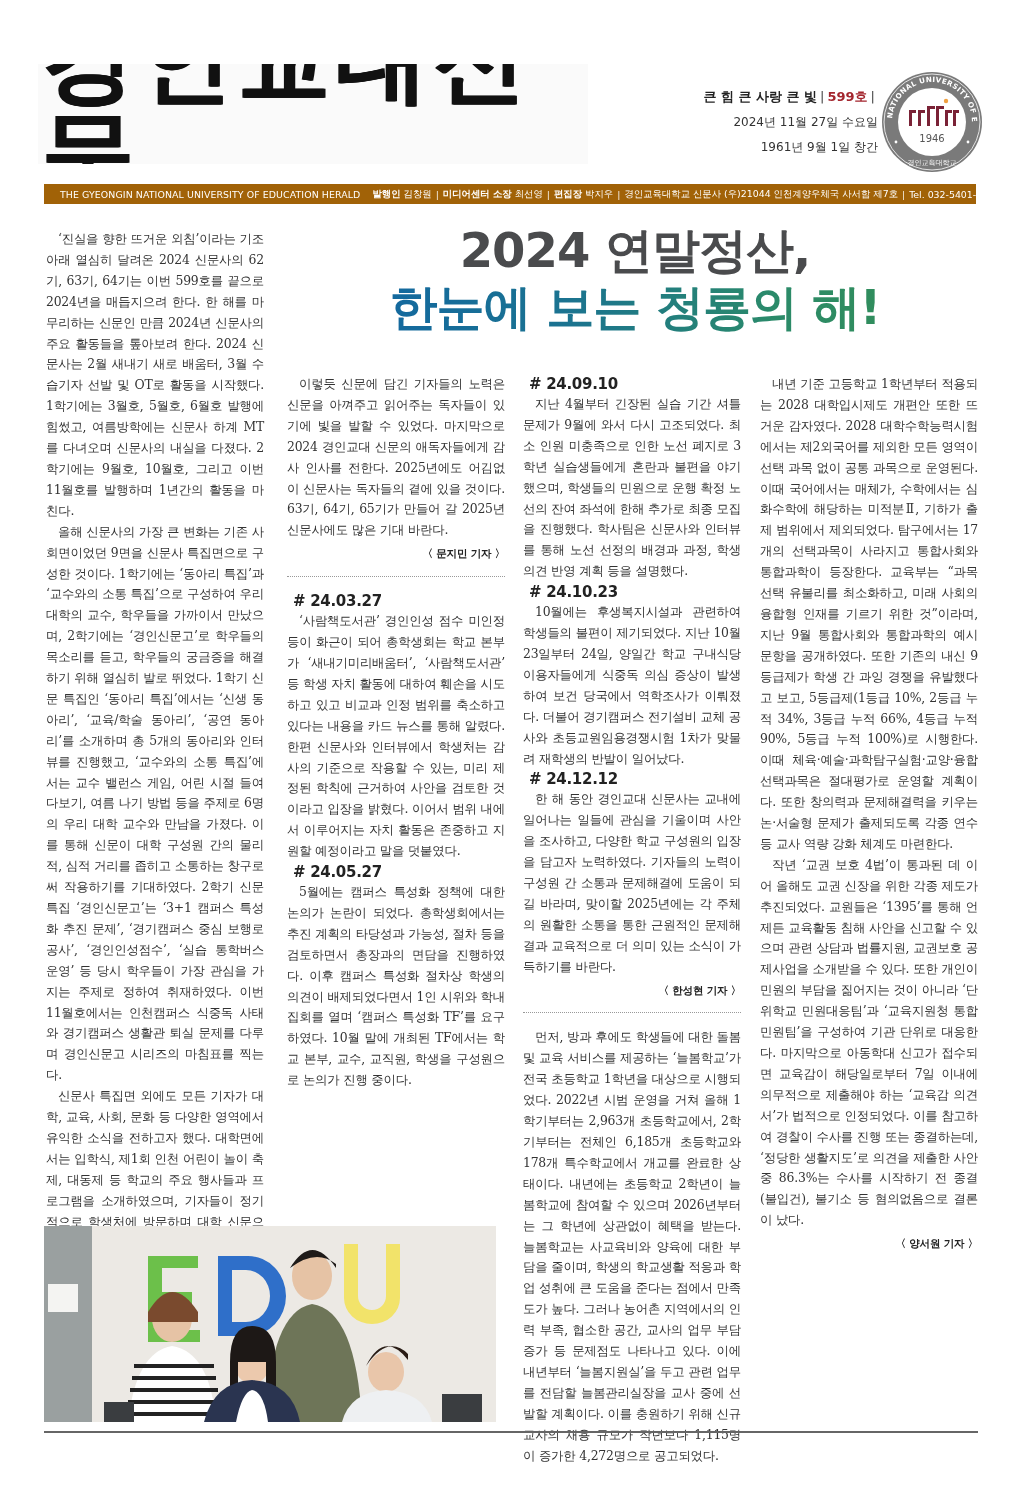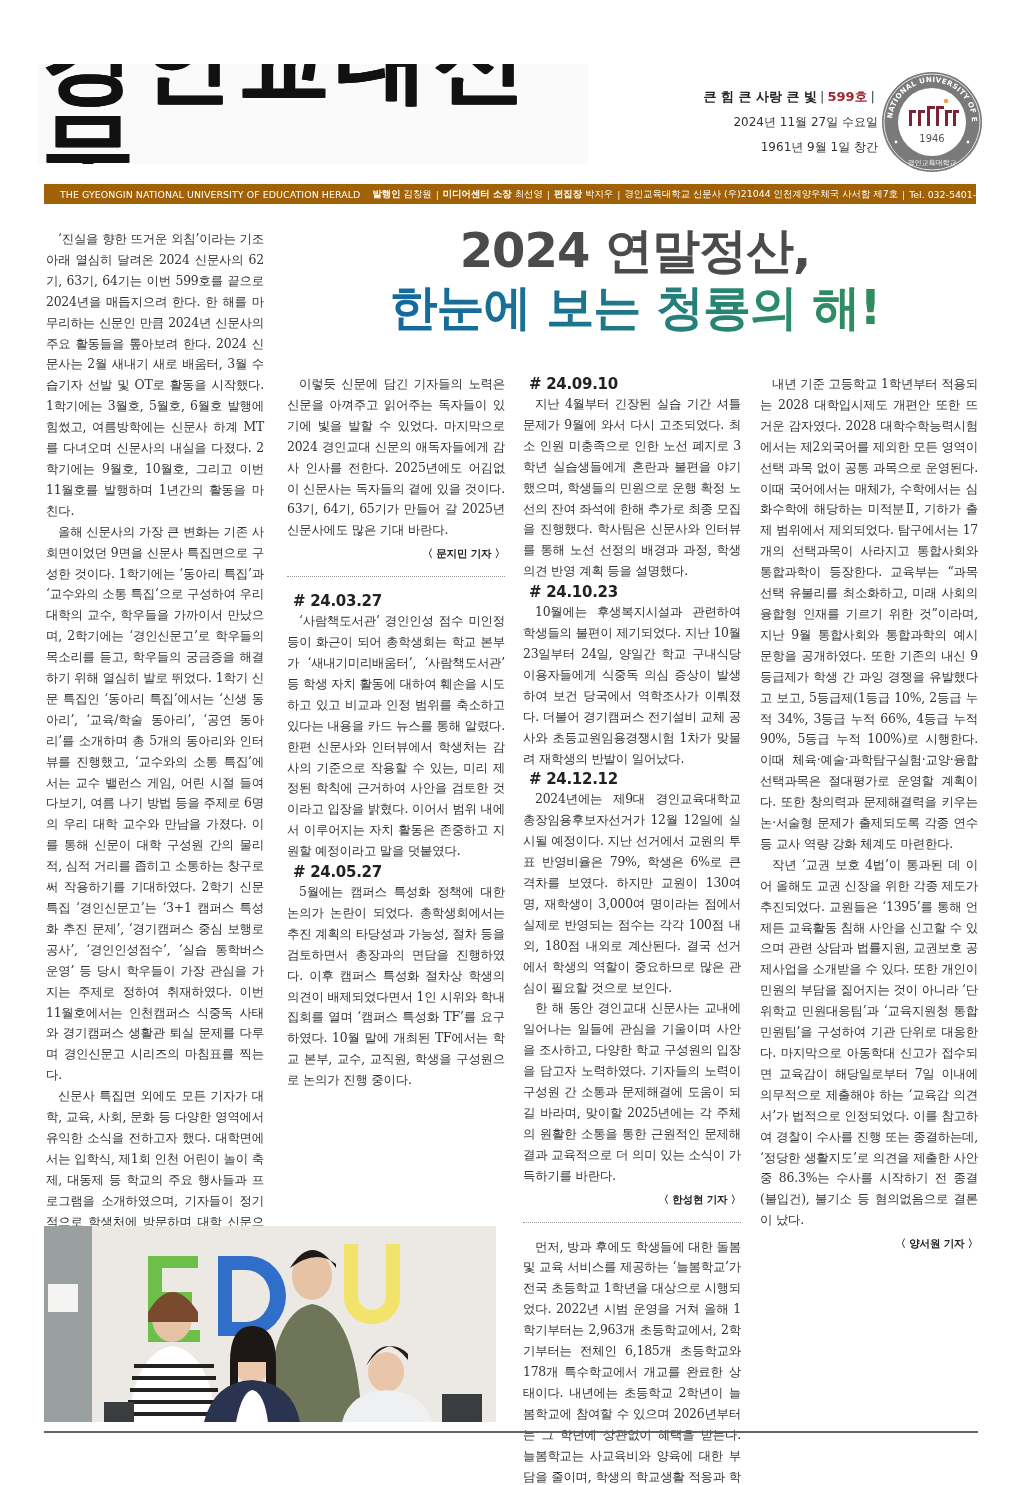--- a/index.html
+++ b/index.html
@@ -134,21 +134,20 @@
   <p class="date-head"># 24.05.27</p>
   <p>5월에는 캠퍼스 특성화 정책에 대한 논의가 논란이 되었다. 총학생회에서는 추진 계획의 타당성과 가능성, 절차 등을 검토하면서 총장과의 면담을 진행하였다. 이후 캠퍼스 특성화 절차상 학생의 의견이 배제되었다면서 1인 시위와 학내집회를 열며 ‘캠퍼스 특성화 TF’를 요구하였다. 10월 말에 개최된 TF에서는 학교 본부, 교수, 교직원, 학생을 구성원으로 논의가 진행 중이다.</p>
 </div>
 
 <div class="col col3">
   <p class="date-head first"># 24.09.10</p>
   <p>지난 4월부터 긴장된 실습 기간 셔틀 문제가 9월에 와서 다시 고조되었다. 최소 인원 미충족으로 인한 노선 폐지로 3학년 실습생들에게 혼란과 불편을 야기했으며, 학생들의 민원으로 운행 확정 노선의 잔여 좌석에 한해 추가로 최종 모집을 진행했다. 학사팀은 신문사와 인터뷰를 통해 노선 선정의 배경과 과정, 학생 의견 반영 계획 등을 설명했다.</p>
   <p class="date-head"># 24.10.23</p>
   <p>10월에는 후생복지시설과 관련하여 학생들의 불편이 제기되었다. 지난 10월 23일부터 24일, 양일간 학교 구내식당 이용자들에게 식중독 의심 증상이 발생하여 보건 당국에서 역학조사가 이뤄졌다. 더불어 경기캠퍼스 전기설비 교체 공사와 초등교원임용경쟁시험 1차가 맞물려 재학생의 반발이 일어났다.</p>
   <p class="date-head"># 24.12.12</p>
-  <p>2024년에는 제9대 경인교육대학교 총장임용후보자선거가 12월 12일에 실시될 예정이다. 지난 선거에서 교원의 투표 반영비율은 79%, 학생은 6%로 큰 격차를 보였다. 하지만 교원이 130여 명, 재학생이 3,000여 명이라는 점에서 실제로 반영되는 점수는 각각 100점 내외, 180점 내외로 계산된다. 결국 선거에서 학생의 역할이 중요하므로 많은 관심이 필요할 것으로 보인다.</p>
   <p>한 해 동안 경인교대 신문사는 교내에 일어나는 일들에 관심을 기울이며 사안을 조사하고, 다양한 학교 구성원의 입장을 담고자 노력하였다. 기자들의 노력이 구성원 간 소통과 문제해결에 도움이 되길 바라며, 맞이할 2025년에는 각 주체의 원활한 소통을 통한 근원적인 문제해결과 교육적으로 더 의미 있는 소식이 가득하기를 바란다.</p>
   <div class="byline">〈 한성현 기자 〉</div>
   <div class="dotted"></div>
   <p>먼저, 방과 후에도 학생들에 대한 돌봄 및 교육 서비스를 제공하는 ‘늘봄학교’가 전국 초등학교 1학년을 대상으로 시행되었다. 2022년 시범 운영을 거쳐 올해 1학기부터는 2,963개 초등학교에서, 2학기부터는 전체인 6,185개 초등학교와 178개 특수학교에서 개교를 완료한 상태이다. 내년에는 초등학교 2학년이 늘봄학교에 참여할 수 있으며 2026년부터는 그 학년에 상관없이 혜택을 받는다. 늘봄학교는 사교육비와 양육에 대한 부담을 줄이며, 학생의 학교생활 적응과 학업 성취에 큰 도움을 준다는 점에서 만족도가 높다. 그러나 농어촌 지역에서의 인력 부족, 협소한 공간, 교사의 업무 부담 증가 등 문제점도 나타나고 있다. 이에 내년부터 ‘늘봄지원실’을 두고 관련 업무를 전담할 늘봄관리실장을 교사 중에 선발할 계획이다. 이를 충원하기 위해 신규 교사의 채용 규모가 작년보다 1,115명이 증가한 4,272명으로 공고되었다.</p>
 </div>
 
 <div class="col col4">
   <p>내년 기준 고등학교 1학년부터 적용되는 2028 대학입시제도 개편안 또한 뜨거운 감자였다. 2028 대학수학능력시험에서는 제2외국어를 제외한 모든 영역이 선택 과목 없이 공통 과목으로 운영된다. 이때 국어에서는 매체가, 수학에서는 심화수학에 해당하는 미적분Ⅱ, 기하가 출제 범위에서 제외되었다. 탐구에서는 17개의 선택과목이 사라지고 통합사회와 통합과학이 등장한다. 교육부는 “과목 선택 유불리를 최소화하고, 미래 사회의 융합형 인재를 기르기 위한 것”이라며, 지난 9월 통합사회와 통합과학의 예시 문항을 공개하였다. 또한 기존의 내신 9등급제가 학생 간 과잉 경쟁을 유발했다고 보고, 5등급제(1등급 10%, 2등급 누적 34%, 3등급 누적 66%, 4등급 누적 90%, 5등급 누적 100%)로 시행한다. 이때 체육·예술·과학탐구실험·교양·융합선택과목은 절대평가로 운영할 계획이다. 또한 창의력과 문제해결력을 키우는 논·서술형 문제가 출제되도록 각종 연수 등 교사 역량 강화 체계도 마련한다.</p>
   <p>작년 ‘교권 보호 4법’이 통과된 데 이어 올해도 교권 신장을 위한 각종 제도가 추진되었다. 교원들은 ‘1395’를 통해 언제든 교육활동 침해 사안을 신고할 수 있으며 관련 상담과 법률지원, 교권보호 공제사업을 소개받을 수 있다. 또한 개인이 민원의 부담을 짊어지는 것이 아니라 ‘단위학교 민원대응팀’과 ‘교육지원청 통합민원팀’을 구성하여 기관 단위로 대응한다. 마지막으로 아동학대 신고가 접수되면 교육감이 해당일로부터 7일 이내에 의무적으로 제출해야 하는 ‘교육감 의견서’가 법적으로 인정되었다. 이를 참고하여 경찰이 수사를 진행 또는 종결하는데, ‘정당한 생활지도’로 의견을 제출한 사안 중 86.3%는 수사를 시작하기 전 종결(불입건), 불기소 등 혐의없음으로 결론이 났다.</p>
   <div class="byline">〈 양서원 기자 〉</div>

